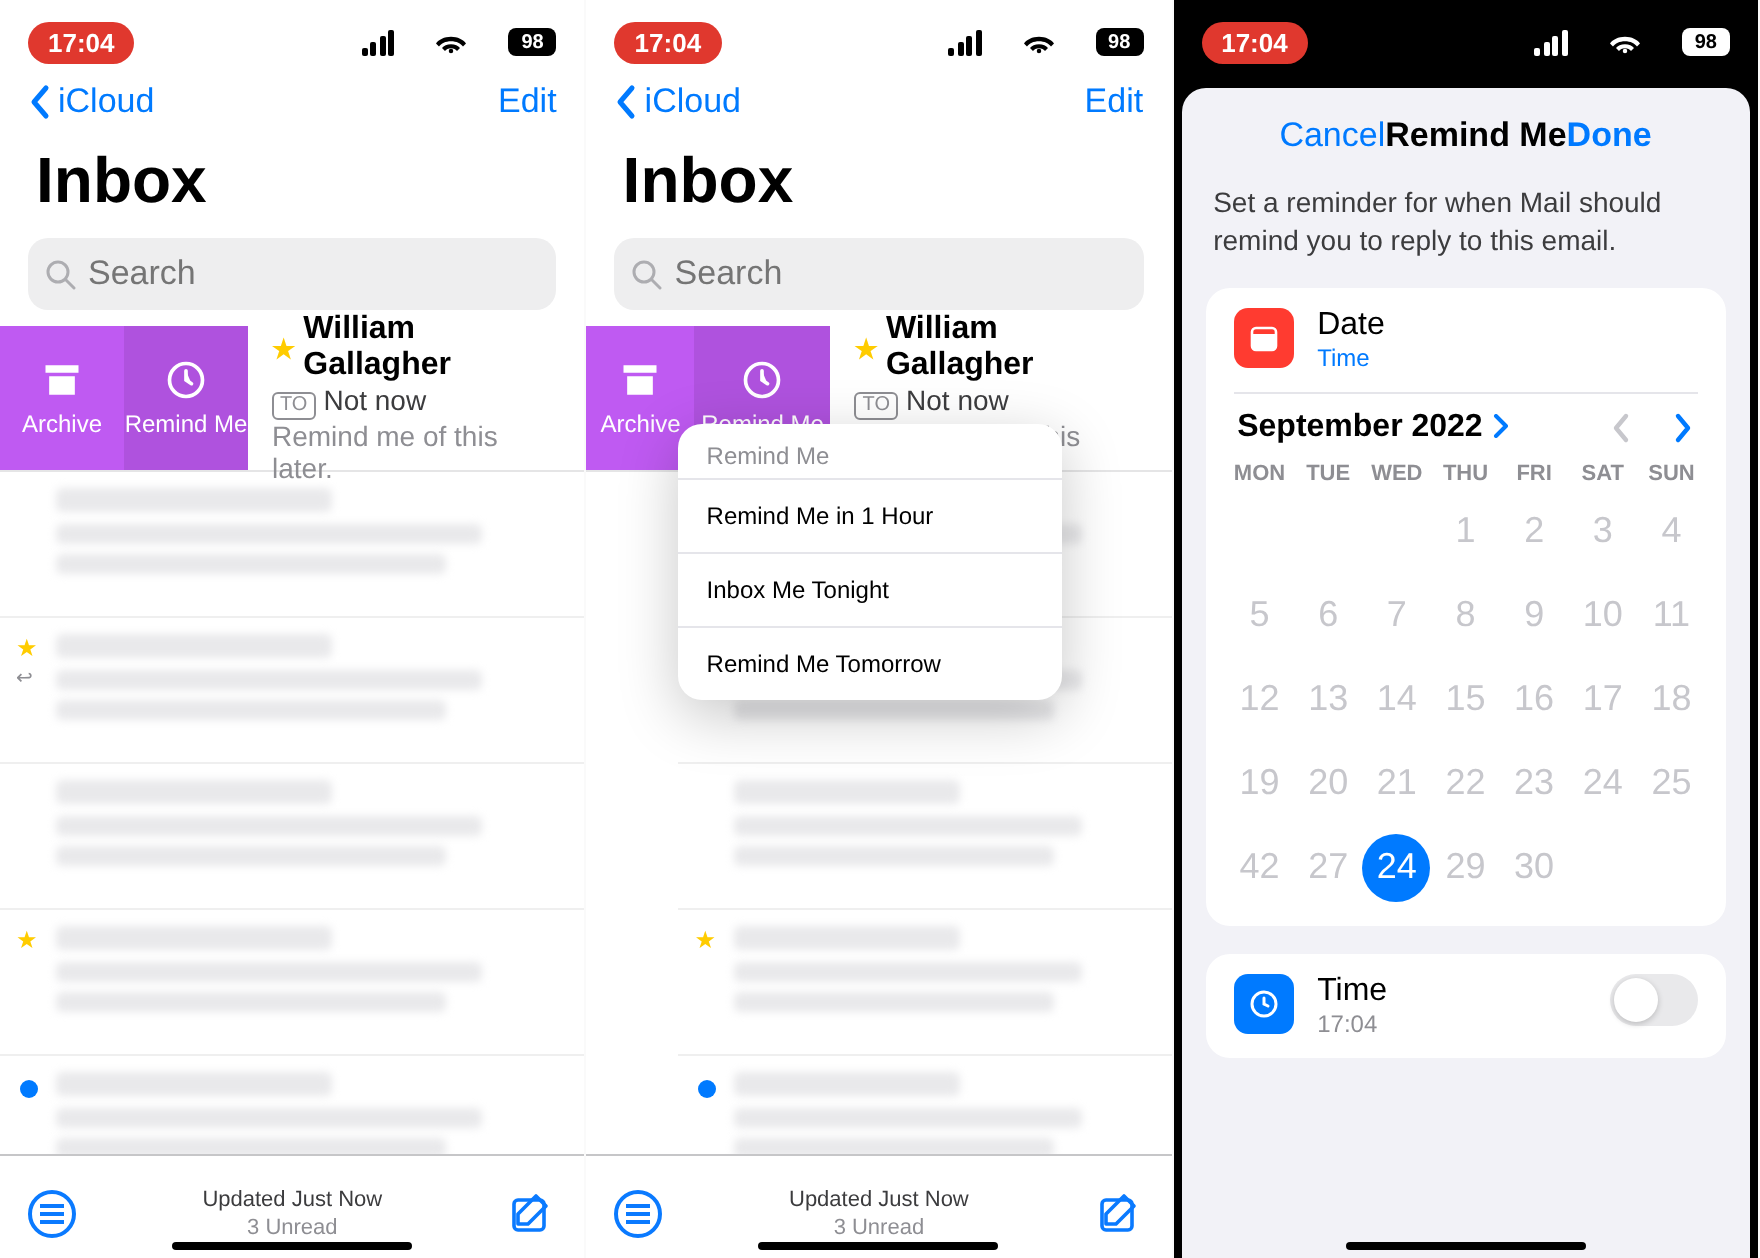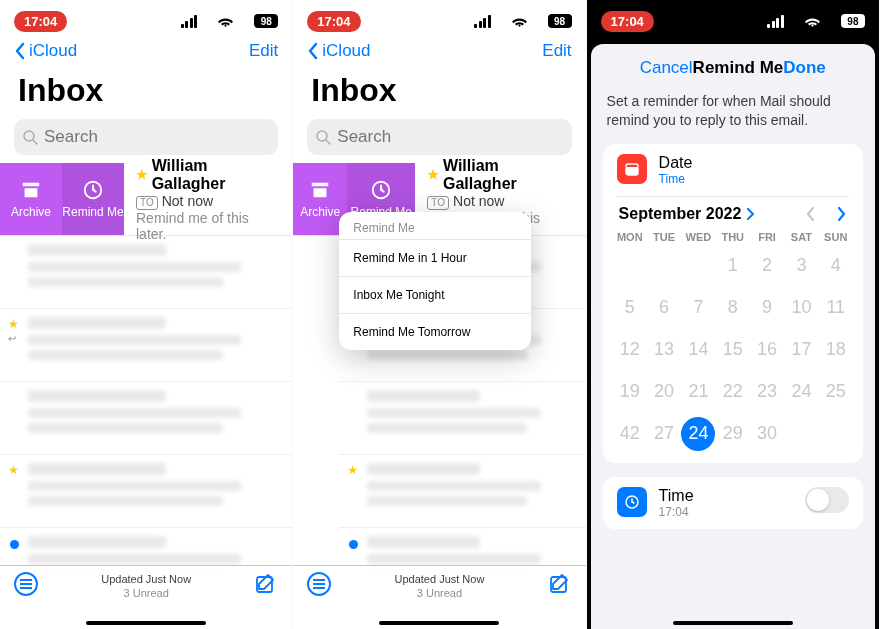--- a/index.html
+++ b/index.html
@@ -42,21 +42,21 @@
   
   .blur-row{height:73px;border-bottom:1px solid #efefef;padding:8px 14px 8px 28px;position:relative}
   .blur-row .l1,.blur-row .l2,.blur-row .l3{height:10px;background:#e9e9eb;border-radius:3px;filter:blur(2px)}
   .blur-row .l1{width:55%;height:12px;margin-bottom:6px}
   .blur-row .l2{width:85%;margin-bottom:5px}
   .blur-row .l3{width:78%}
   .blur-row.starred::before{content:"★";color:#ffcc00;position:absolute;left:8px;top:8px;font-size:12px}
   .blur-row.dot::before{content:"";position:absolute;left:10px;top:12px;width:9px;height:9px;background:#007aff;border-radius:50%}
   .blur-row.reply::after{content:"↩";position:absolute;left:8px;top:24px;font-size:10px;color:#8e8e93}
   
-  .toolbar{position:absolute;bottom:0;left:0;right:0;height:64px;border-top:.5px solid #c6c6c8;display:flex;align-items:flex-start;justify-content:space-between;padding:6px 14px 0 14px;background:rgba(255,255,255,.95)}
+  .toolbar{position:absolute;bottom:0;left:0;right:0;height:52px;border-top:.5px solid #c6c6c8;display:flex;align-items:center;justify-content:space-between;padding:6px 14px 0 14px;background:rgba(255,255,255,.95)}
   .circ{width:24px;height:24px;border:2px solid #0a7aff;border-radius:50%;display:flex;align-items:center;justify-content:center}
   .circ span{width:12px;height:2px;background:#0a7aff;box-shadow:0 -4px #0a7aff,0 4px #0a7aff}
   .tb-center{text-align:center;font-size:11px;color:#3c3c3e;line-height:14px}
   .tb-center .u{color:#8e8e93}
   .compose{width:24px;height:24px;color:#0a7aff}
   .home-ind{position:absolute;bottom:4px;left:50%;transform:translateX(-50%);width:120px;height:4px;background:#000;border-radius:3px}
   
   .popover{position:absolute;top:212px;left:46px;width:192px;background:#fff;border-radius:12px;box-shadow:0 8px 30px rgba(0,0,0,.22);overflow:hidden;z-index:50}
   .pop-h{font-size:12px;color:#8e8e93;padding:9px 14px 4px}
   .pop-i{font-size:12px;padding:11px 14px;border-top:.5px solid #e5e5ea}

